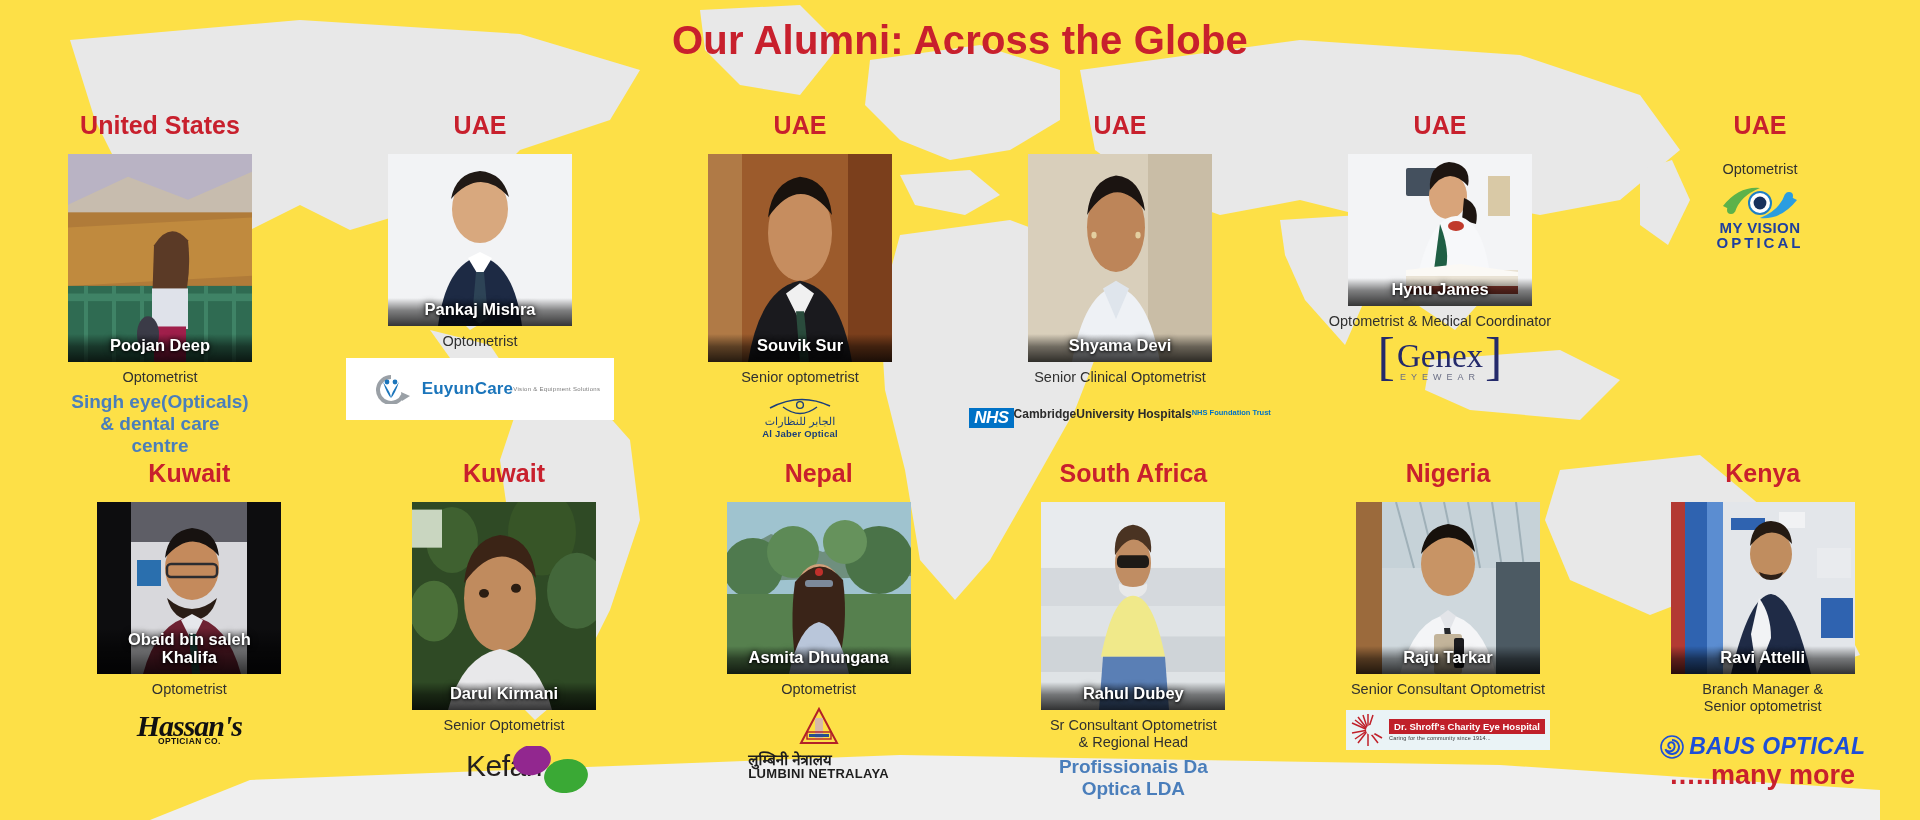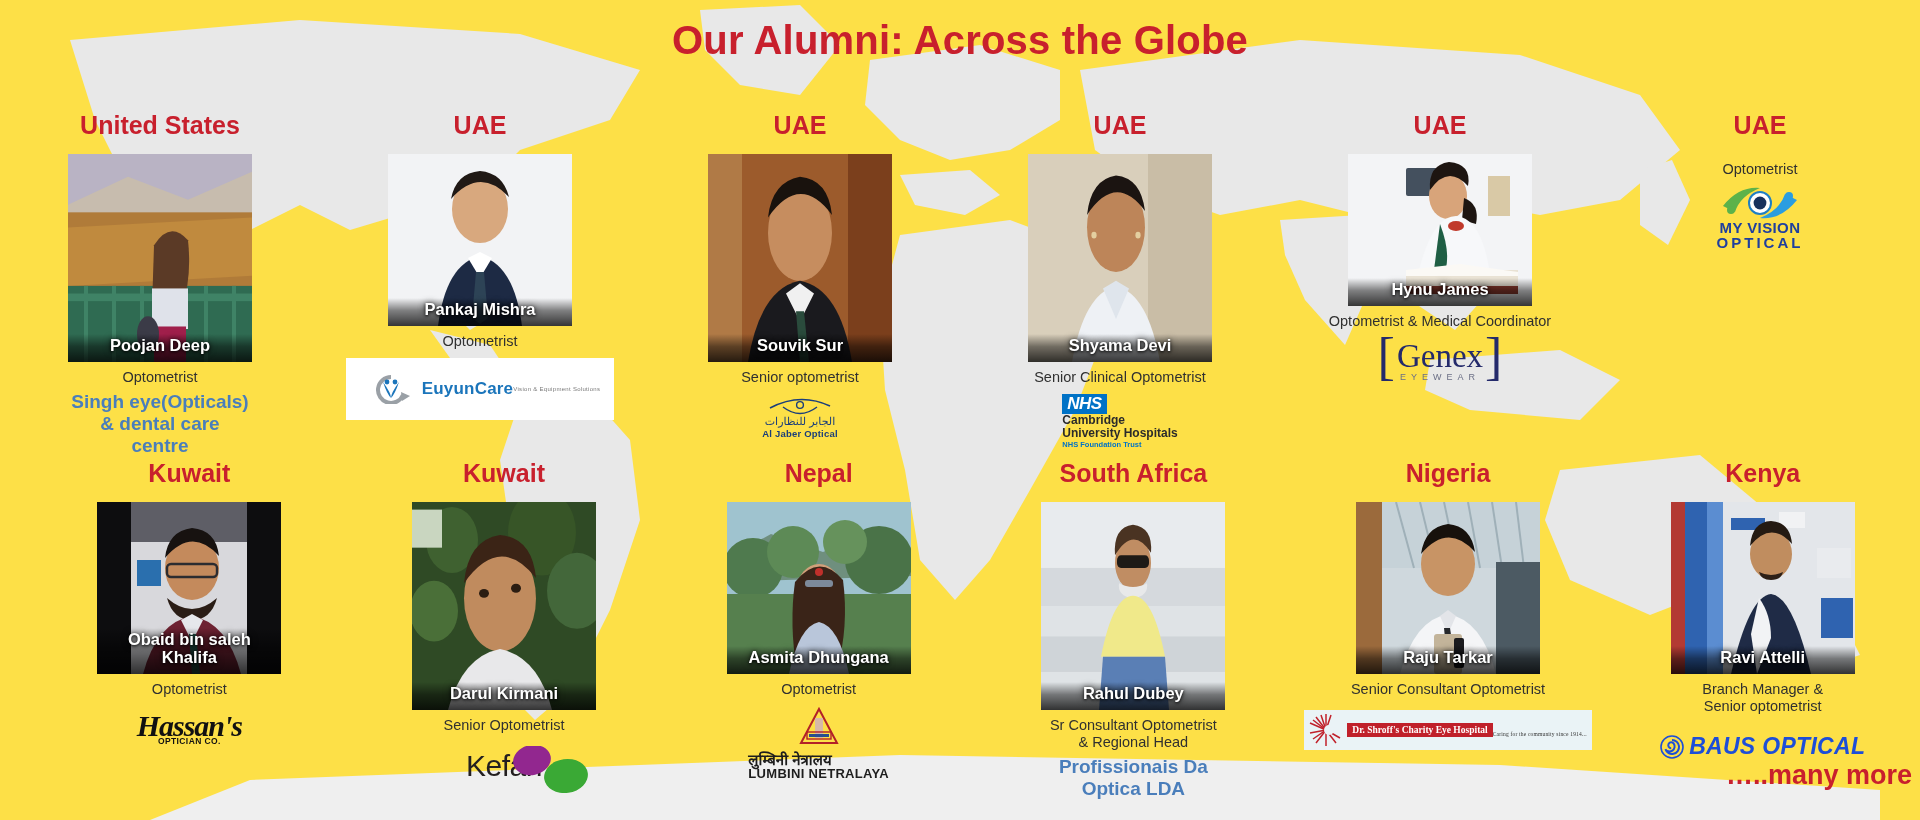--- a/index.html
+++ b/index.html
@@ -108,21 +108,21 @@
     align-items: center;
     justify-content: center;
     width: 100%;
     min-height: 48px;
   }
   .tail-note {
     position: absolute;
     top: 760px;
     left: 1612px;
     width: 300px;
-    text-align: right;
+    text-align: center;
     font-size: 27px;
     font-weight: 700;
     color: #c8202d;
     z-index: 6;
   }
   
   .euyun-wrap { background:#fff; padding:16px 14px; display:flex; flex-direction:row; align-items:center; }
   .euyun-name { font-size:17px; font-weight:700; color:#1b75bb; letter-spacing:.2px; }
   .euyun-sub { font-size:6px; color:#7a7a7a; letter-spacing:.3px; }
   .jaber-ar { font-size:11px; color:#1b3e7a; direction:rtl; letter-spacing:.5px; }
@@ -293,21 +293,21 @@
           <path d="M59 48 q29 -34 58 -3 q-4 -26 -29 -28 q-25 3 -29 31 Z" fill="#1b1411"></path>
           <path d="M44 164 q12 -54 44 -60 q32 6 44 60 Z" fill="#eef1f5"></path>
           <path d="M75 106 l13 24 l13 -24 l-13 -6 Z" fill="#dfe5ec"></path>
           <circle cx="66" cy="64" r="2.6" fill="#e4cfa0"></circle>
           <circle cx="110" cy="64" r="2.6" fill="#e4cfa0"></circle>
         </svg>
         <div class="name-strip">Shyama Devi</div>
       </div>
       <div class="role">Senior Clinical Optometrist</div>
       <div class="logo-box">
-        <div style="display:flex;flex-direction:column;align-items:flex-start;">
+        <div style="display:flex;flex-direction:row;align-items:flex-start;">
           <span class="nhs-badge">NHS</span>
           <span class="nhs-l1">Cambridge</span>
           <span class="nhs-l1">University Hospitals</span>
           <span class="nhs-l2">NHS Foundation Trust</span>
         </div>
       </div>
     </div>
 
     <div class="card">
       <div class="country">UAE</div>
@@ -519,21 +519,21 @@
                 <line x1="17" y1="17" x2="17" y2="33"></line>
               <line x1="17" y1="17" x2="27" y2="30"></line>
                 <line x1="17" y1="17" x2="4" y2="26"></line>
               <line x1="17" y1="17" x2="4" y2="7"></line>
                 <line x1="17" y1="17" x2="12" y2="2"></line>
               <line x1="17" y1="17" x2="22" y2="2"></line>
                 <line x1="17" y1="17" x2="31" y2="25"></line>
             </g>
             <circle cx="20" cy="17" r="5" fill="#eaf3f6"></circle>
           </svg>
-          <div style="display:flex;flex-direction:row;align-items:flex-end;font-family:Liberation Serif, serif;">
+          <div style="display:flex;flex-direction:column;align-items:flex-start;">
             <span class="shroff-bar">Dr. Shroff's Charity Eye Hospital</span>
             <span class="shroff-sub">Caring for the community since 1914...</span>
           </div>
         </div>
       </div>
     </div>
 
     <div class="card">
       <div class="country">Kenya</div>
       <div class="photo-wrap tall">

